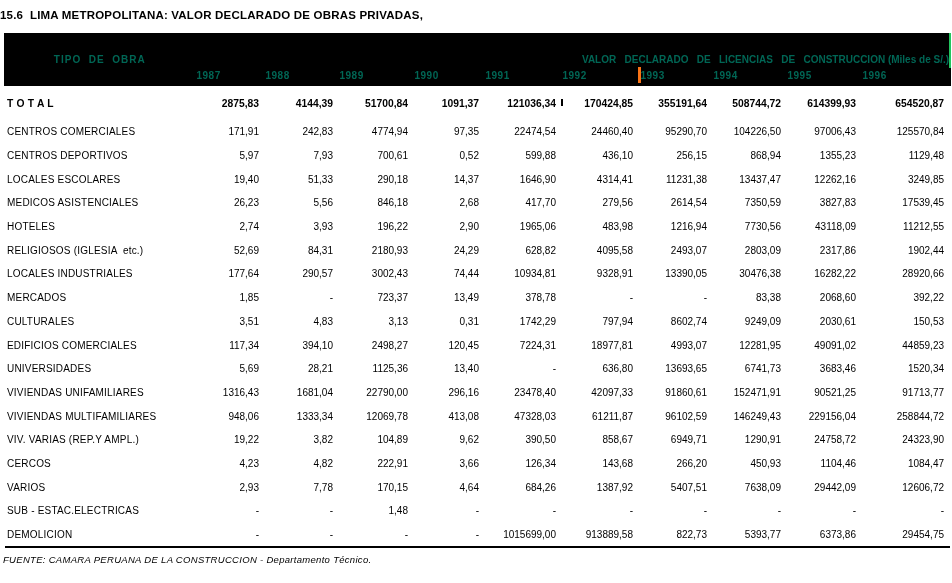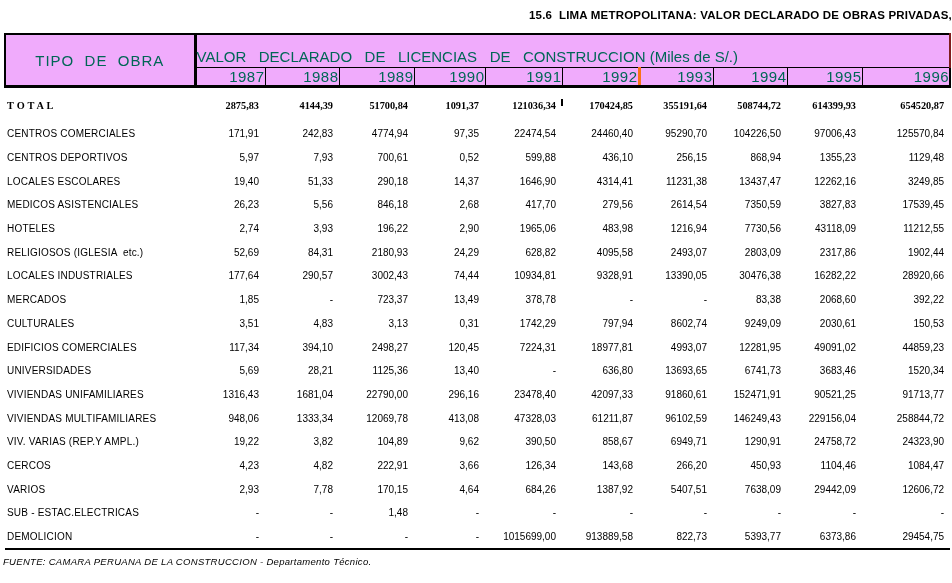--- a/index.html
+++ b/index.html
@@ -4,69 +4,69 @@
 <style>
   html, body { margin: 0; padding: 0; }
   body {
     width: 952px; height: 583px;
     background: #ffffff;
     color: #000000;
     font-family: "Liberation Sans", sans-serif;
     position: relative;
     overflow: hidden;
   }
-  .title-block { padding-top: 8px; text-align: right; }
+  .title-block { padding-top: 8px; text-align: left; }
   .title-line {
     font-size: 11.5px; font-weight: 700; line-height: 15px;
     white-space: pre; letter-spacing: 0.2px;
   }
   table.data-table {
     border-collapse: collapse;
     table-layout: fixed;
     width: 945px;
     margin: 10px 0 0 4px;
   }
   thead th {
-    background: #f0abfc;
+    background: #000000;
     color: #006655;
-    font-weight: 400;
-    font-size: 15px;
+    font-weight: 700;
+    font-size: 10px;
     padding: 0;
   }
   th.corner {
     border-top: 2px solid #000; border-left: 2px solid #000;
     border-bottom: 3px solid #000; border-right: 3px solid #000;
     text-align: center; white-space: pre; letter-spacing: 1px;
   }
   th.span-head {
-    border-top: 2px solid #000; border-right: 2px solid #7f1d1d;
+    border-top: 2px solid #000; border-right: 2px solid #22c55e;
     border-bottom: 1px solid #000;
     height: 30px; vertical-align: bottom; padding-bottom: 2px;
-    text-align: left; white-space: pre;
+    text-align: right; white-space: pre;
   }
   th.year {
     border-right: 1px solid #000;
     border-bottom: 3px solid #000;
-    height: 15px; text-align: right; letter-spacing: 0.5px;
+    height: 15px; text-align: left; letter-spacing: 0.5px;
   }
   th.year.thick-left { border-left: 3px solid #f97316; }
   th.year:last-child { border-right: 2px solid #000; }
   tbody td {
     font-size: 10px;
     height: 23.7px;
     padding: 0;
     vertical-align: middle;
     background: #ffffff;
   }
   td.label {
     text-align: left; padding-left: 2px;
     font-size: 10px; white-space: pre; letter-spacing: 0.2px;
   }
   td.val { text-align: right; padding-right: 6px; }
-  tr.total td { font-weight: 700; height: 34px; font-size: 10.3px; font-family: Liberation Serif, serif; }
+  tr.total td { font-weight: 700; height: 34px; font-size: 10.3px; }
   tbody tr:last-child td { border-bottom: 2px solid #000; }
   .tick {
     position: absolute; left: 561px; top: 99px;
     width: 2px; height: 7px; background: #000;
   }
   .footer-line {
     margin: 6px 0 0 3px;
     font-style: italic;
     font-size: 9.5px;
     letter-spacing: 0.3px;

